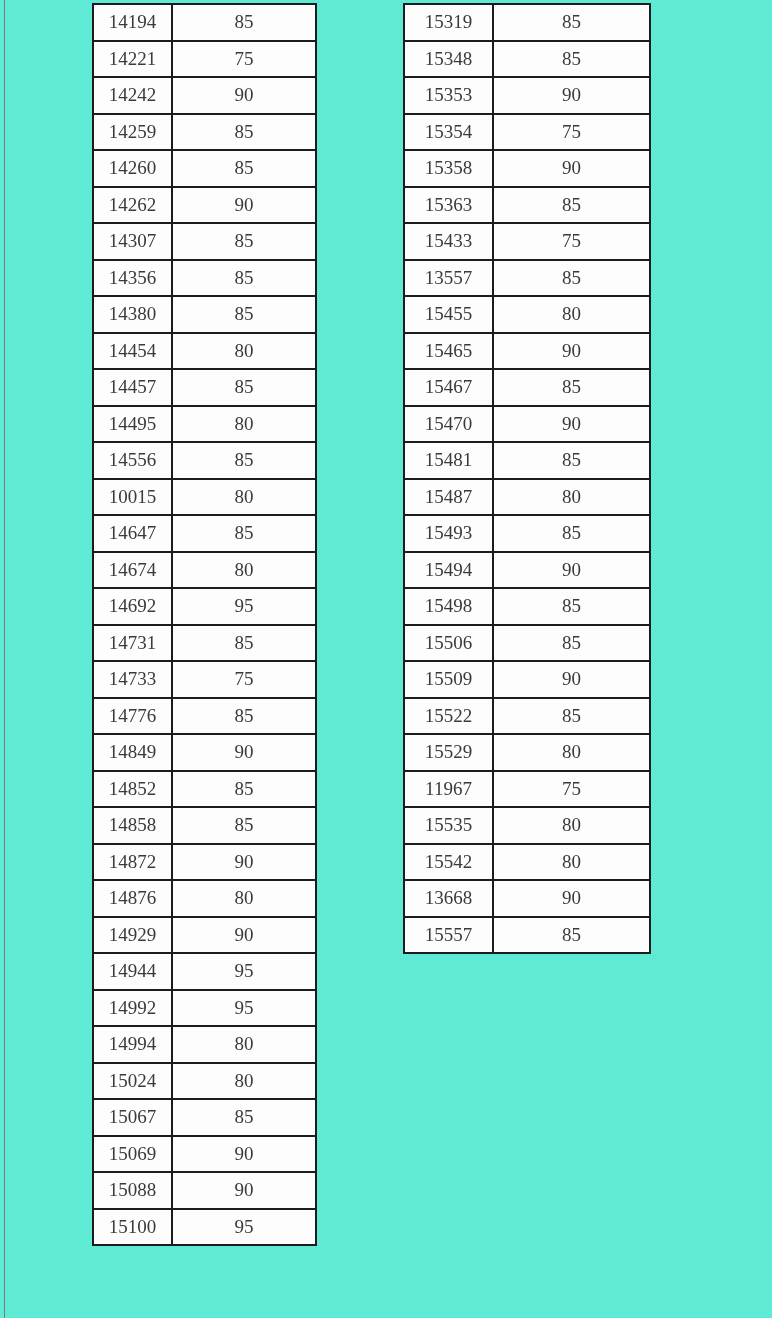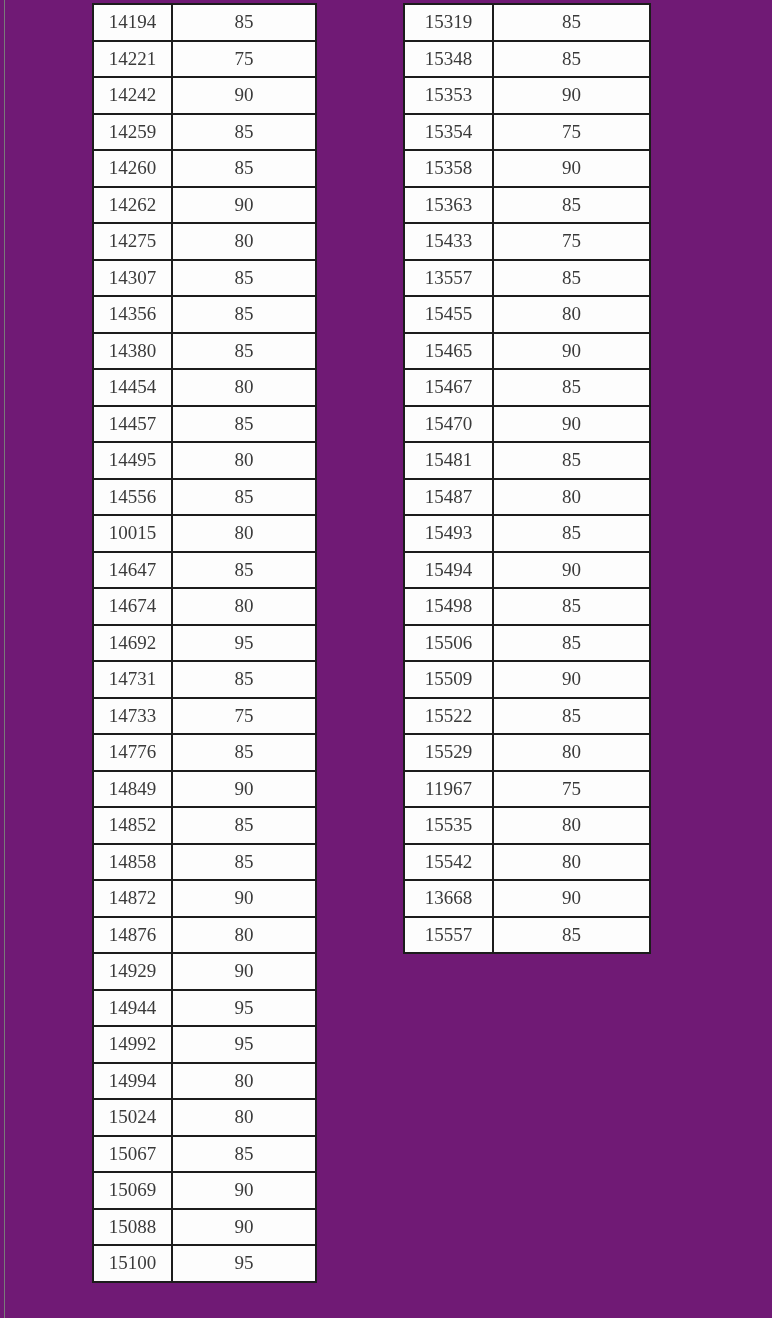--- a/index.html
+++ b/index.html
@@ -1,20 +1,20 @@
 <!DOCTYPE html>
 <html><head>
 <meta charset="utf-8">
 <style>
   html,body{margin:0;padding:0;background:#ffffff;}
   .page{
     position:relative;
     width:772px;
     height:1318px;
-    background:#701a75;
+    background:#5eead4;
     overflow:hidden;
     font-family:"Liberation Serif", serif;
   }
   .left-edge-line{
     position:absolute;
     left:4px;top:0;
     width:1px;height:100%;
     background:#7a7a7a;
   }
   table.score-table{
@@ -70,24 +70,20 @@
         </tr>
         <tr>
           <td>14260</td>
           <td>85</td>
         </tr>
         <tr>
           <td>14262</td>
           <td>90</td>
         </tr>
         <tr>
-          <td>14275</td>
-          <td>80</td>
-        </tr>
-        <tr>
           <td>14307</td>
           <td>85</td>
         </tr>
         <tr>
           <td>14356</td>
           <td>85</td>
         </tr>
         <tr>
           <td>14380</td>
           <td>85</td>

